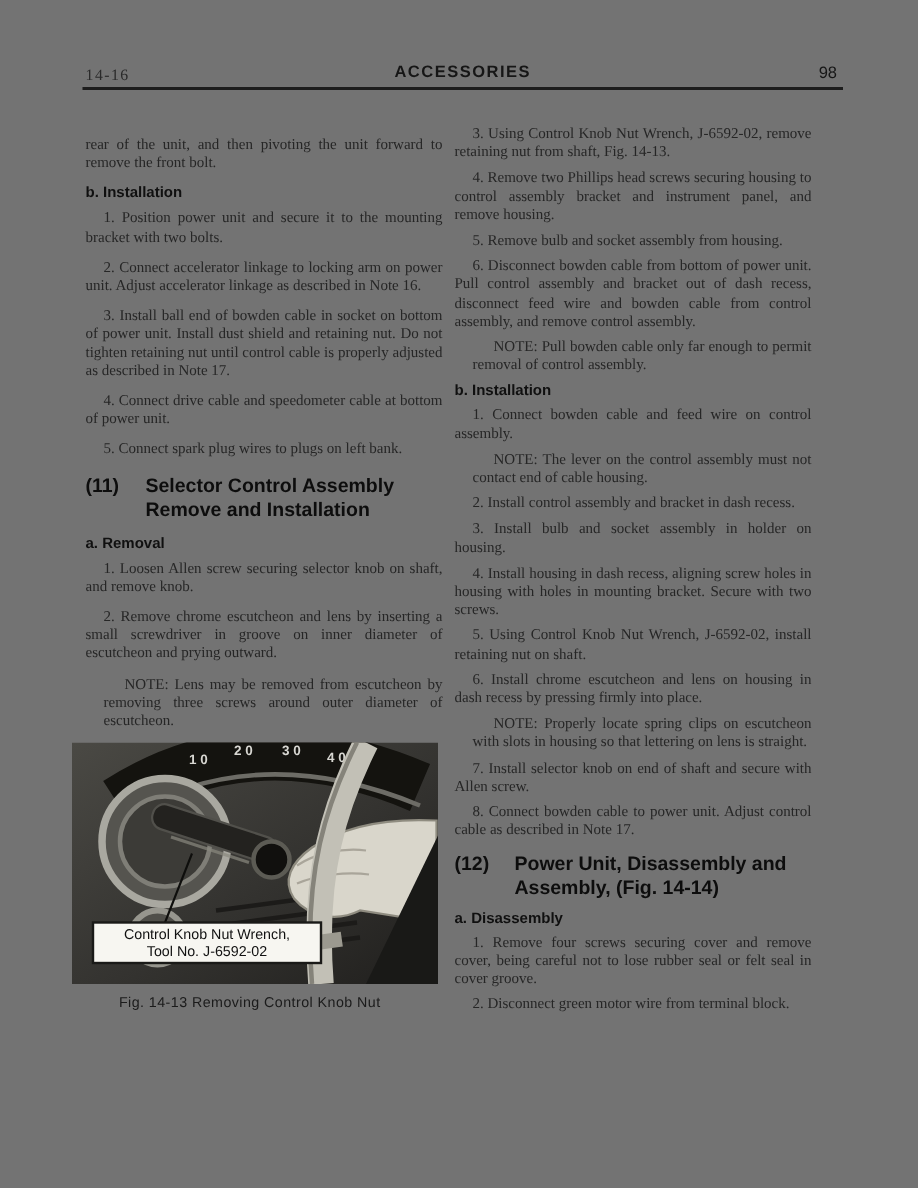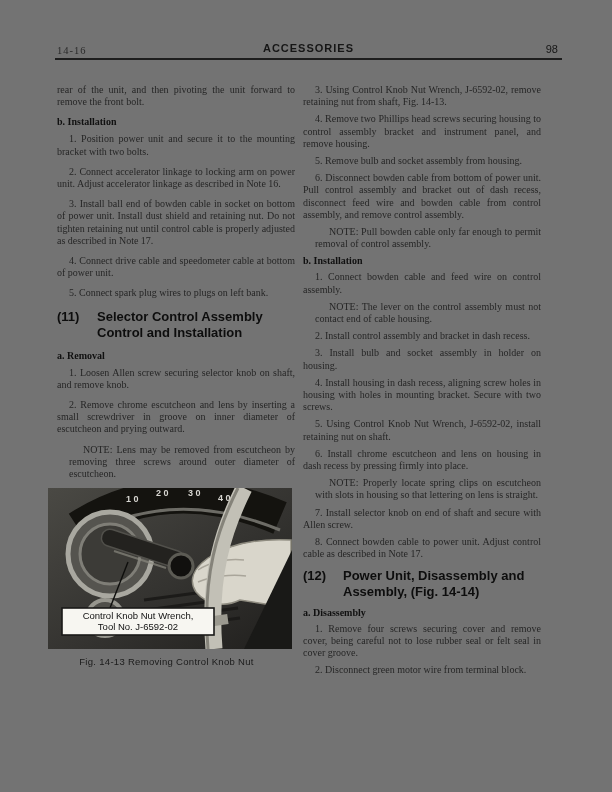--- a/index.html
+++ b/index.html
@@ -8,28 +8,28 @@
     font-family:"Liberation Serif",serif;color:#262626;overflow:hidden;
   }
   
   .runhead{position:absolute;left:57px;right:52px;top:42px;height:16px;}
   .rh-section{position:absolute;left:0;top:3px;font-size:10.5px;letter-spacing:1px;color:#2a2a2a;}
   .rh-title{position:absolute;left:0;right:0;top:0;text-align:center;
     font-family:"Liberation Sans",sans-serif;font-weight:bold;font-size:11px;letter-spacing:1px;color:#161616;}
   .rh-page{position:absolute;right:2px;top:1px;font-family:"Liberation Sans",sans-serif;font-weight:normal;font-size:11px;color:#161616;}
   .rule{position:absolute;left:55px;right:50px;top:58px;height:0;border-top:2px solid #1d1d1d;}
   
-  .columns{position:absolute;left:57px;top:84px;width:500px;display:flex;gap:8px;}
+  .columns{position:absolute;left:57px;top:84px;width:500px;display:flex;gap:8px;align-items:center;}
   .col{width:238px;}
   .col p{margin:0 0 8px 0;font-size:10px;line-height:12.2px;text-align:justify;}
   .col-right p{margin-bottom:5px;}
   p.item{text-indent:12px;}
   p.cont{text-indent:0;}
   p.note{margin-left:12px;text-indent:14px;}
-  .head{margin:4px 0 6px 0;font-family:Liberation Serif, serif;font-weight:bold;font-size:10px;color:#101010;}
+  .head{margin:4px 0 6px 0;font-family:Liberation Sans, sans-serif;font-weight:bold;font-size:10px;color:#101010;}
   .col-right .head{margin:3px 0 5px 0;}
   .sec-head{display:flex;margin:9px 0 8px 0;font-family:"Liberation Sans",sans-serif;font-weight:bold;font-size:13px;line-height:16.5px;color:#0d0d0d;}
   .col-right .sec-head{margin:7px 0 6px 0;}
   .sec-num{width:40px;flex:none;}
   .sec-title{flex:1;}
   
   figure{margin:6px 0 0 -9px;width:237px;}
   figure svg{display:block;}
   figcaption{margin-top:7px;text-align:center;font-family:"Liberation Sans",sans-serif;
     font-size:9.5px;letter-spacing:.3px;color:#1b1b1b;}
@@ -52,21 +52,21 @@
       <p class="cont">rear of the unit, and then pivoting the unit forward to remove the front bolt.</p>
       <div class="head">b. Installation</div>
       <p class="item">1. Position power unit and secure it to the mounting bracket with two bolts.</p>
       <p class="item">2. Connect accelerator linkage to locking arm on power unit. Adjust accelerator linkage as described in Note 16.</p>
       <p class="item">3. Install ball end of bowden cable in socket on bottom of power unit. Install dust shield and retaining nut. Do not tighten retaining nut until control cable is properly adjusted as described in Note 17.</p>
       <p class="item">4. Connect drive cable and speedometer cable at bottom of power unit.</p>
       <p class="item">5. Connect spark plug wires to plugs on left bank.</p>
       <div class="sec-head">
         <span class="sec-num">(11)</span>
         <span class="sec-title"><span>Selector Control Assembly</span><br>
-        <span>Control and Installation</span></span>
+        <span>Remove and Installation</span></span>
       </div>
       <div class="head">a. Removal</div>
       <p class="item">1. Loosen Allen screw securing selector knob on shaft, and remove knob.</p>
       <p class="item">2. Remove chrome escutcheon and lens by inserting a small screwdriver in groove on inner diameter of escutcheon and prying outward.</p>
       <p class="note">NOTE: Lens may be removed from escutcheon by removing three screws around outer diameter of escutcheon.</p>
 
       <figure>
         <svg width="244" height="161" viewBox="0 0 244 161" role="img">
           <defs>
             <linearGradient id="bgGrad" x1="0" y1="0" x2="1" y2="1">

